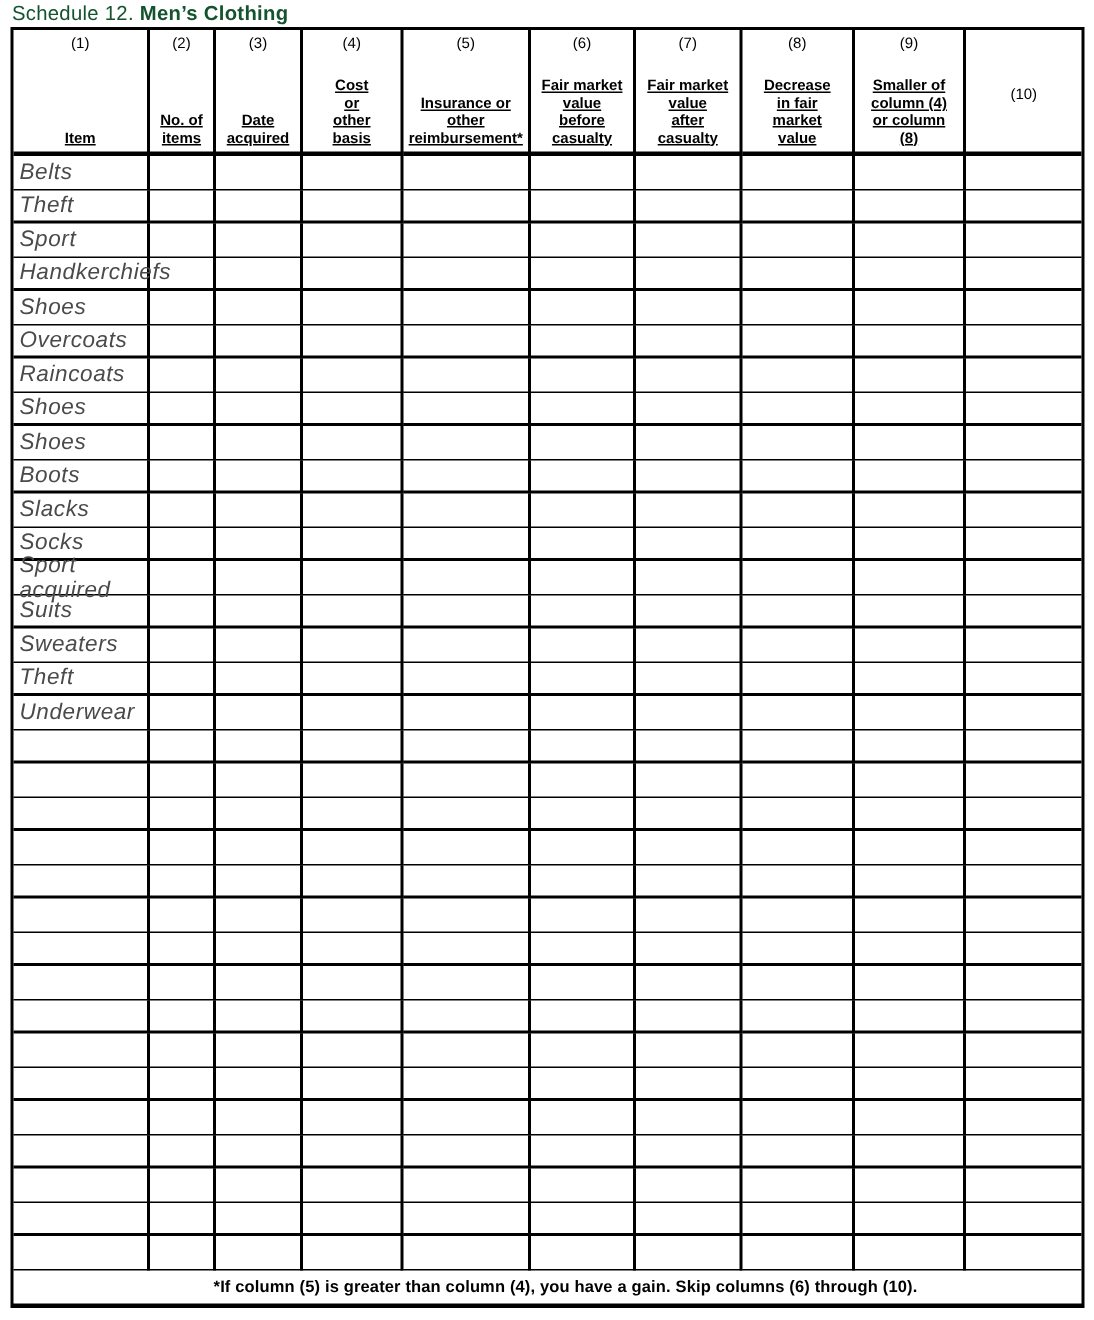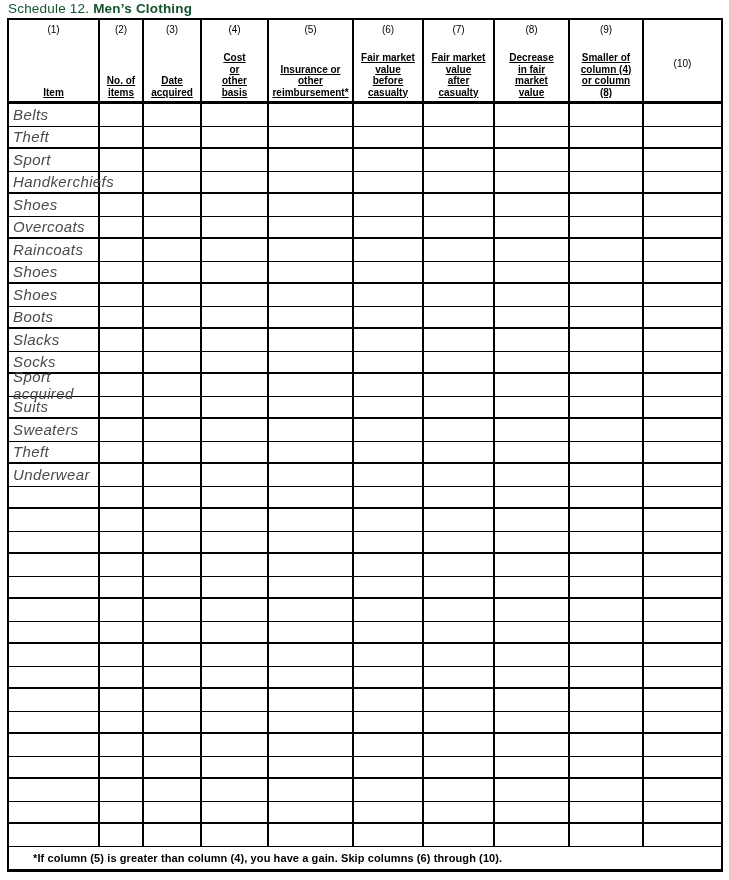--- a/index.html
+++ b/index.html
@@ -89,20 +89,21 @@
     letter-spacing: 0.4px;
     color: #4a4a4a;
   }
   .footnote {
     grid-column: 1 / -1;
     box-sizing: border-box;
     font-size: 11px;
     font-weight: bold;
     padding: 5px 0 0 24px;
     letter-spacing: 0.1px;
+    text-align: center;
   }
 </style>
 </head>
 <body>
 
 <div class="page">
 
   <div class="title">
     <span>Schedule 12.</span>
     <span class="bold">Men’s Clothing</span>

